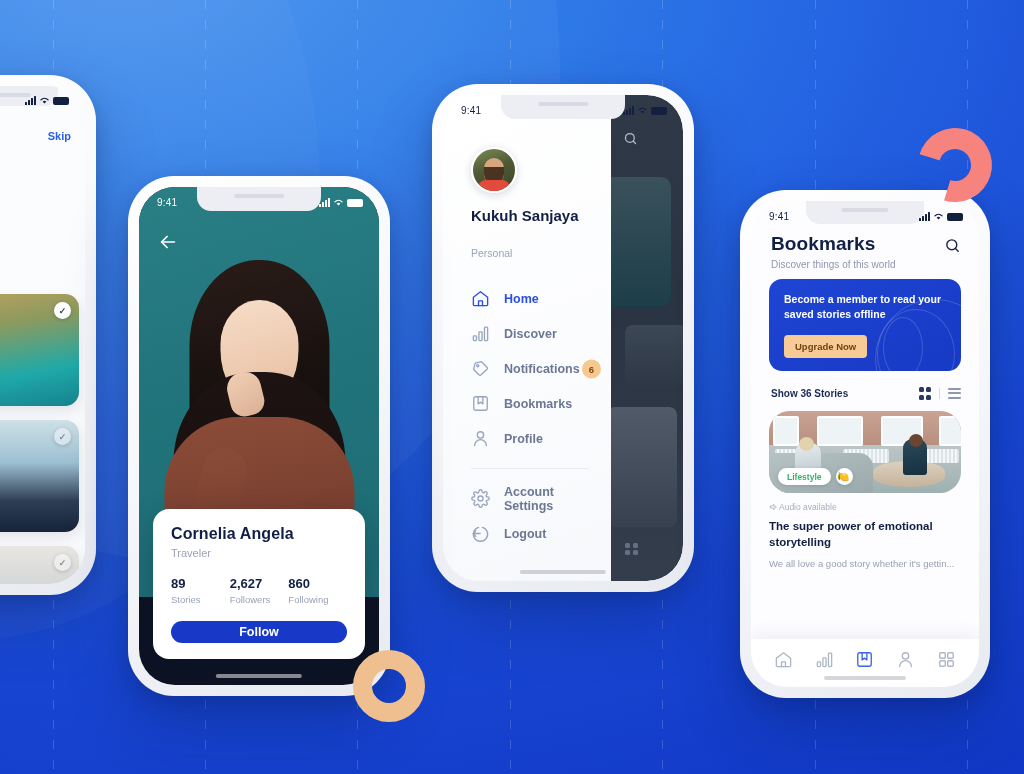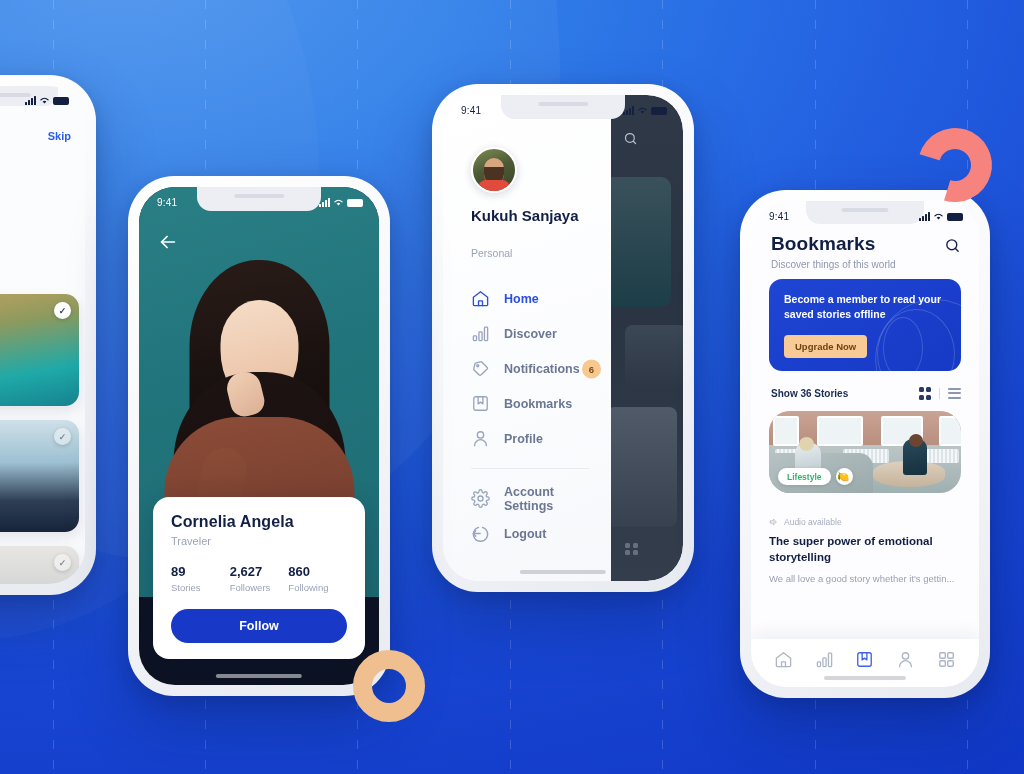--- a/index.html
+++ b/index.html
@@ -202,21 +202,21 @@
     box-shadow: 0 10px 30px rgba(6,18,60,.22);
     z-index: 6;
   }
   .p2-name { font-size: 16px; font-weight: 700; color: #121f46; letter-spacing: .1px; }
   .p2-role { font-size: 11px; color: #9aa3b8; margin-top: 4px; }
   .p2-stats { display: flex; gap: 0; margin-top: 17px; }
   .p2-stat { flex: 1; }
   .p2-stat .num { font-size: 13px; font-weight: 700; color: #121f46; }
   .p2-stat .lbl { font-size: 9.5px; color: #9aa3b8; margin-top: 3px; }
   .p2-follow {
-    margin-top: 16px; width: 100%; height: 34px;
+    margin-top: 16px; width: 100%; height: 22px;
     border: none; border-radius: 17px;
     background: #1839c8; color: #fff;
     font-size: 12.5px; font-weight: 700;
     font-family: inherit; cursor: pointer;
   }
 
   
   #phone3 { left: 432px; top: 84px; width: 262px; height: 508px; z-index: 20; }
   #phone3 .screen { background: #fff; }
   #phone3 .notch { width: 124px; height: 24px; }
@@ -388,22 +388,22 @@
     font-size: 8.5px; font-weight: 700;
     padding: 3.5px 9px; border-radius: 10px;
     box-shadow: 0 1px 4px rgba(0,0,0,.13);
   }
   .p4-emoji {
     width: 17px; height: 17px; border-radius: 50%;
     background: #fff; display: flex; align-items: center; justify-content: center;
     font-size: 10px; box-shadow: 0 1px 4px rgba(0,0,0,.13);
   }
   .p4-audio {
-    display: flex; align-items: flex-end; gap: 5px;
-    margin-top: 24px; font-size: 8.5px; color: #a6aebf;
+    display: flex; align-items: flex-end; 
+    margin-top: 9px; font-size: 8.5px; color: #a6aebf;
   }
   .p4-storytitle {
     margin-top: 7px; font-size: 11.5px; font-weight: 700;
     color: #111f45; line-height: 1.38;
   }
   .p4-storydesc {
     margin-top: 6px; font-size: 9.5px; color: #98a1b4; line-height: 1.4;
   }
   .p4-nav {
     position: absolute; left: 0; right: 0; bottom: 0; height: 48px;

